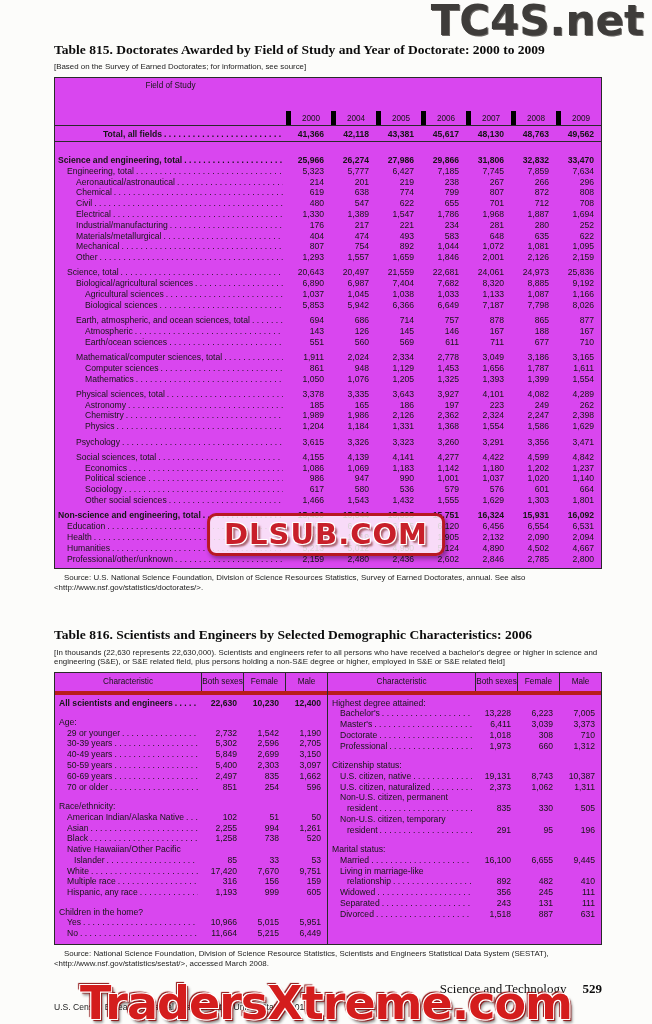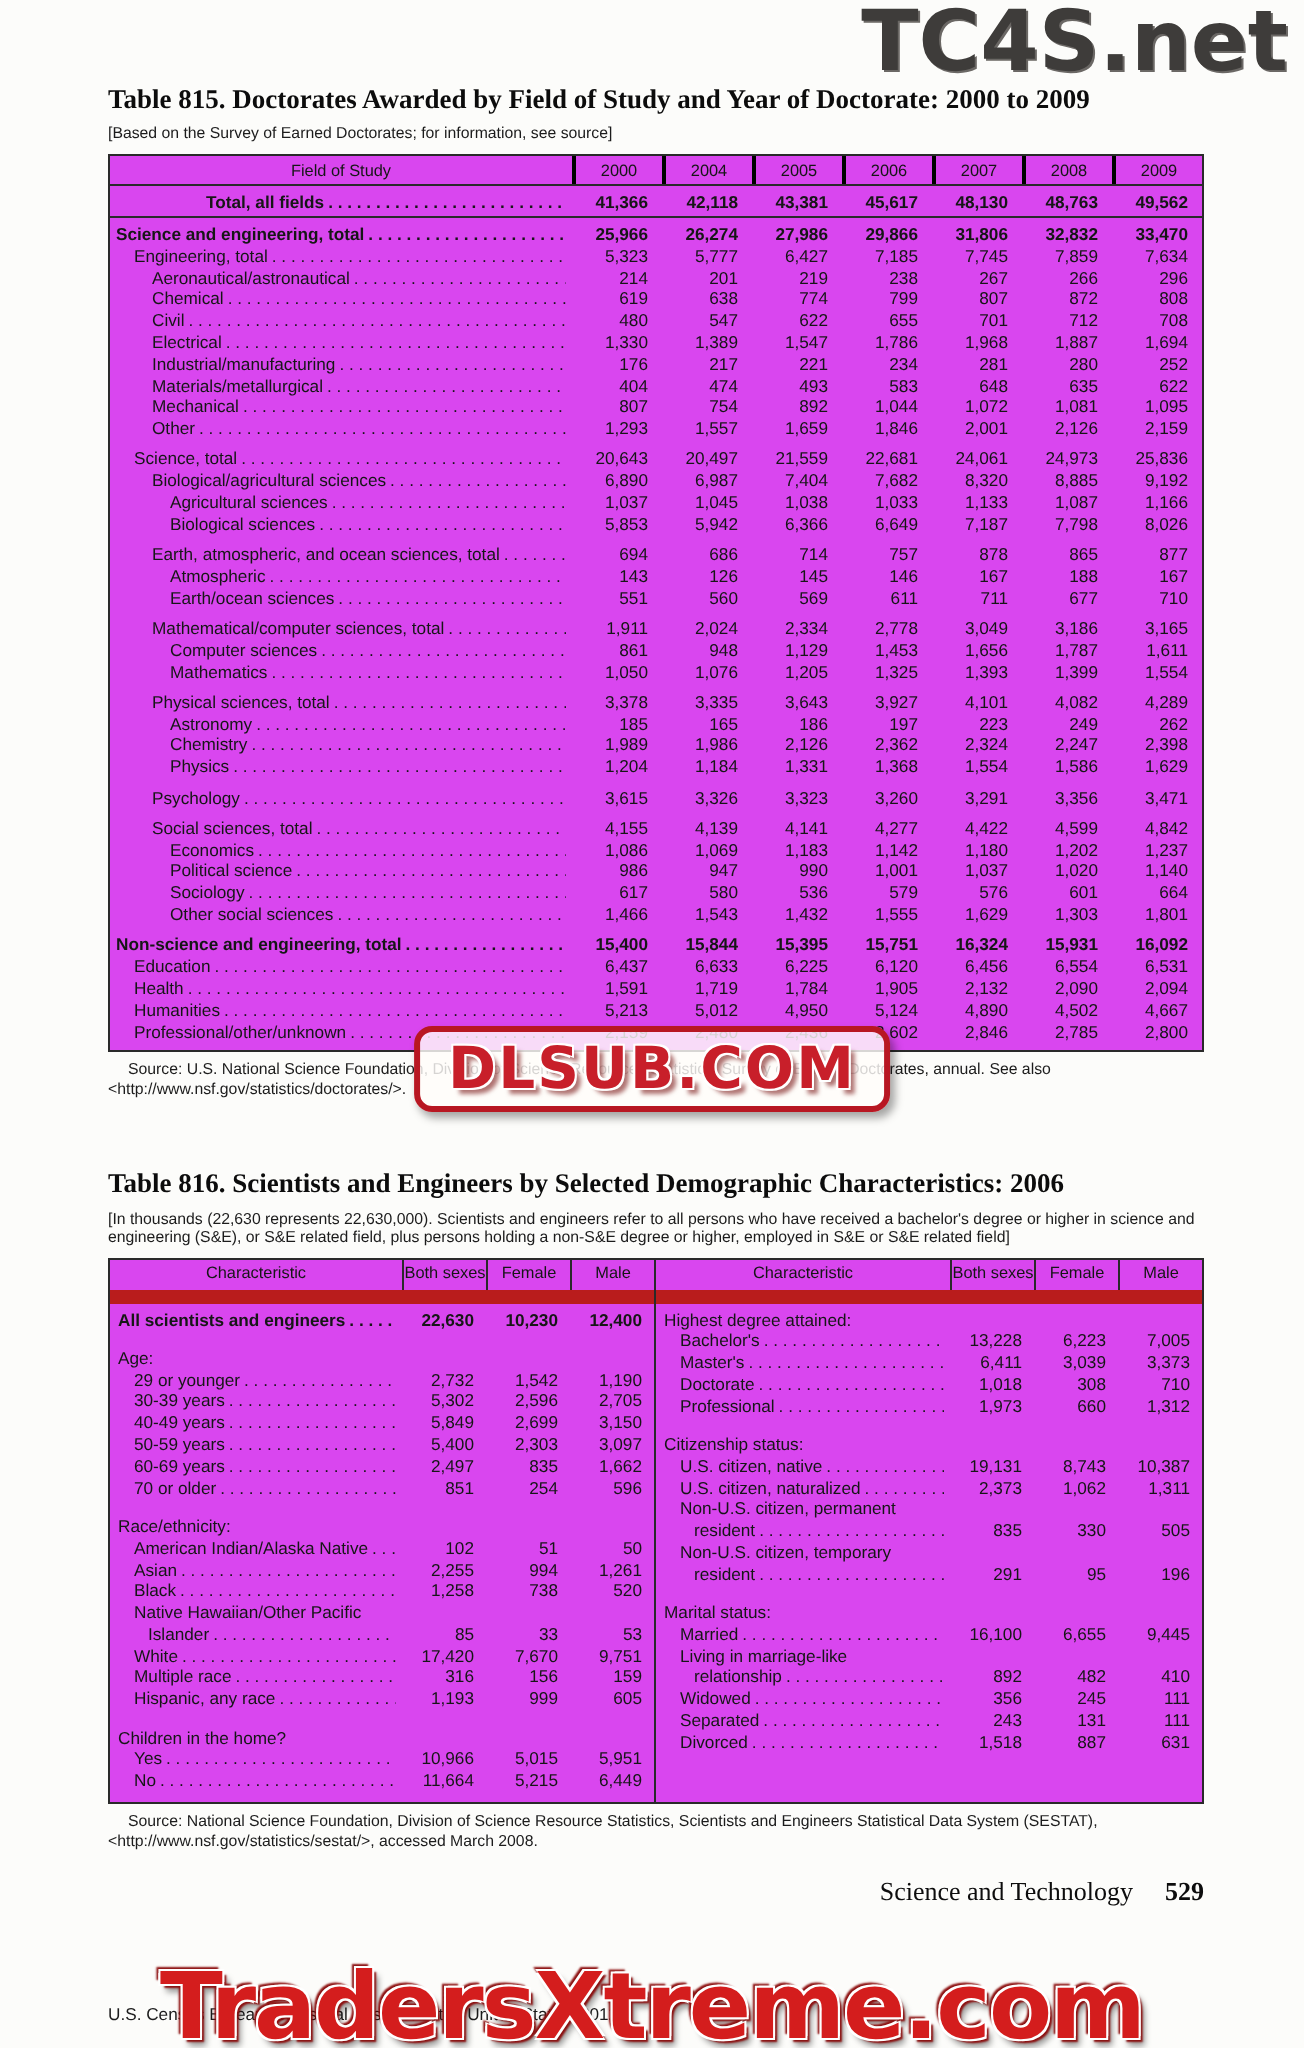--- a/index.html
+++ b/index.html
@@ -18,47 +18,47 @@
   #t815-title { margin-top:42px; }
   #t816-title { margin-top:34px; }
   .bracket-note { font-size:7.9px; line-height:1.2; margin:4px 0 5px 0; color:#1c1c1c; }
 
   .tbl { border:1px solid #2a2a2a; background:#d946ef; }
 
   
   .thead { display:flex; border-bottom:1px solid #2a2a2a; }
   .hcell { font-size:8.2px; text-align:center; padding:3px 0 2px 0; }
   .stub815 { flex:1; }
-  .yr { width:45px; border-left:2px solid #000000; }
+  .yr { width:45px; border-left:5px solid #000000;margin-top:33px; }
   .tbody { padding:3px 0 4px 0; }
 
   .trow { display:flex; height:10.8px; line-height:10.6px; }
   .trow.gap { margin-top:4.5px; }
-  .trow.rule-below { height:13px; border-bottom:1px solid #2a2a2a; margin-bottom:3px; }
+  .trow.rule-below { height:13px; border-bottom:1px solid #2a2a2a; margin-bottom:13px; }
   .bold { font-weight:bold; }
   .lbl { flex:1; display:flex; overflow:hidden; font-size:8.6px; }
   .txt { white-space:nowrap; }
   .dots { flex:1; overflow:hidden; white-space:nowrap; margin:0 3px 0 2px; }
   .dots::before { content:". . . . . . . . . . . . . . . . . . . . . . . . . . . . . . . . . . . . . . . . . . . . . . . . . . . . . . . . . . . ."; }
   .noval .dots { visibility:hidden; }
   .val { font-size:8.6px; text-align:right; }
   .t815 .val { width:45px; padding-right:7px; }
   .t815 .ind0 { padding-left:3px; }
   .t815 .ind1 { padding-left:12px; }
   .t815 .ind2 { padding-left:21px; }
   .t815 .ind3 { padding-left:30px; }
   .t815 .ind5 { padding-left:48px; }
 
   .source { font-size:7.9px; line-height:1.25; margin:4px 0 0 0; text-indent:10px; color:#1c1c1c; }
 
   
   .t816 { display:flex; margin-top:4px; }
   .panel { width:50%; display:flex; flex-direction:column; }
   .pleft { border-right:1px solid #2a2a2a; }
-  .phead { display:flex; border-bottom:7px solid #b91c1c; align-items:stretch; height:22px;justify-content:space-between; }
+  .phead { display:flex; border-bottom:4px solid #b91c1c; align-items:stretch; height:22px;justify-content:space-between; }
   .phead .hcell { display:flex; align-items:center; justify-content:center; line-height:1.12; padding:1px 0; }
   .pstub { flex:1; }
   .pval { width:42px; border-left:1px solid #2a2a2a; }
   .pbody { padding:3px 0 5px 0; flex:1; }
   .t816 .val { width:42px; padding-right:6px; }
   .t816 .ind0 { padding-left:4px; }
   .t816 .ind1 { padding-left:12px; }
   .t816 .ind2 { padding-left:19px; }
   .t816 .trow.gap { margin-top:8.5px; }
 

